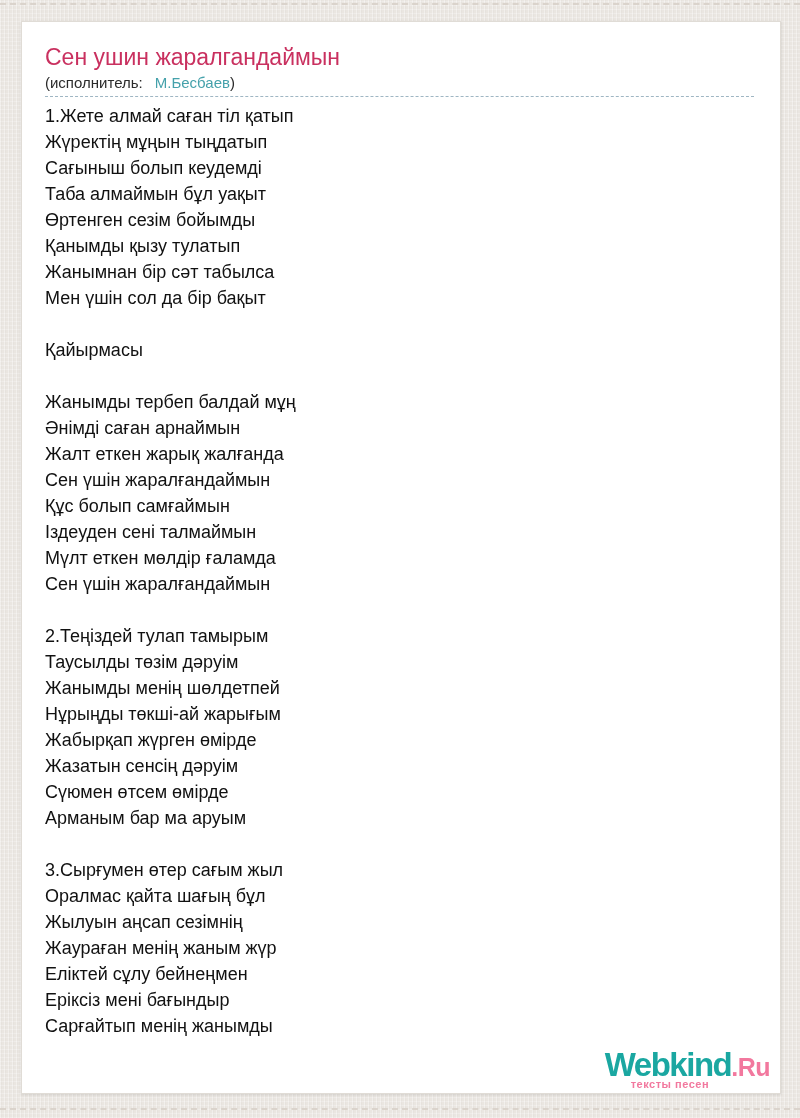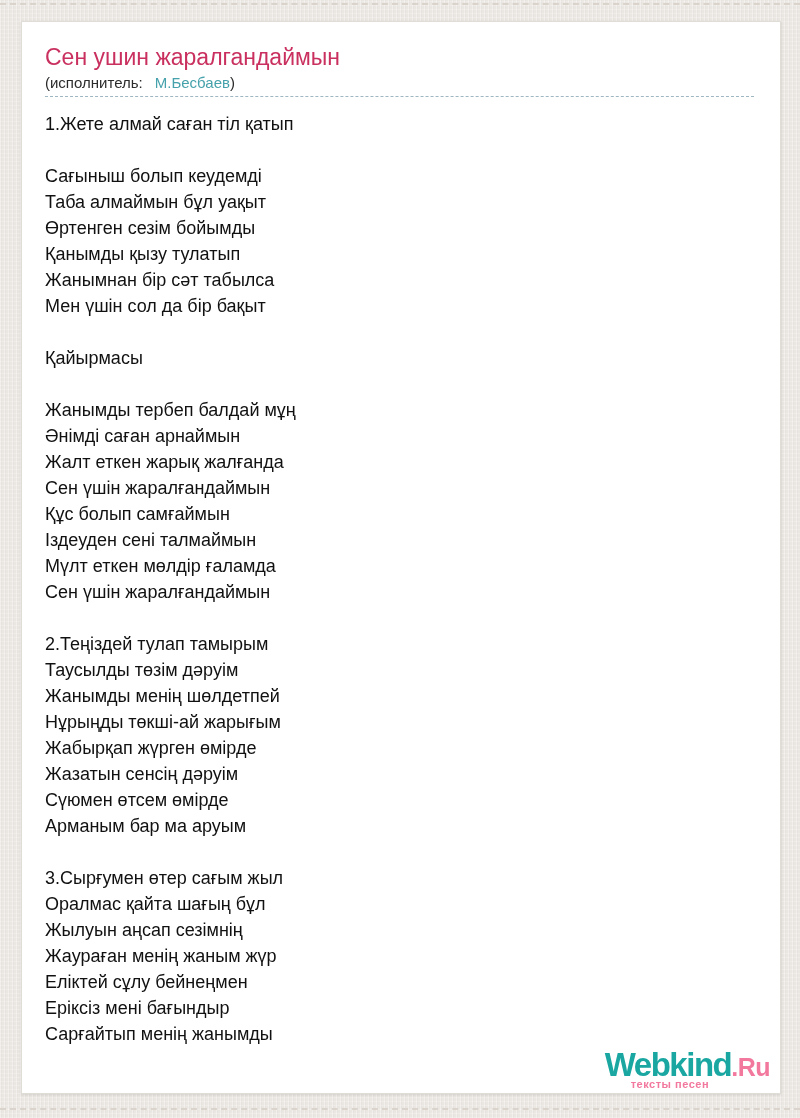--- a/index.html
+++ b/index.html
@@ -62,21 +62,21 @@
     cursor: pointer;
   }
 
   .divider {
     margin-top: 4px;
     height: 0;
     border-bottom: 1px dashed #9fb6c3;
   }
 
   .lyrics {
-    margin-top: 14px;
+    margin-top: 6px;
     font-size: 18px;
     line-height: 26px;
     color: #111111;
   }
   .lyric-block {
     margin: 0 0 26px 0;
   }
 
   .logo {
     position: absolute;
@@ -115,21 +115,21 @@
 <div class="card">
   <h1 class="title">Сен ушин жаралгандаймын</h1>
 
   <div class="artist">
     <span>(исполнитель:</span><a class="artist-link">М.Бесбаев</a><span>)</span>
   </div>
 
   <div class="divider"></div>
 
   <div class="lyrics">
-      <p class="lyric-block"><span>1.Жете алмай саған тіл қатып</span><br><br><span>Сағыныш болып кеудемді</span><br><span>Таба алмаймын бұл уақыт</span><br><span>Өртенген сезім бойымды</span><br><span>Қанымды қызу тулатып</span><br><span>Жанымнан бір сәт табылса</span><br><span>Мен үшін сол да бір бақыт</span></p>
+      <p class="lyric-block"><span>1.Жете алмай саған тіл қатып</span><br><span>Жүректің мұңын тыңдатып</span><br><span>Сағыныш болып кеудемді</span><br><span>Таба алмаймын бұл уақыт</span><br><span>Өртенген сезім бойымды</span><br><span>Қанымды қызу тулатып</span><br><span>Жанымнан бір сәт табылса</span><br><span>Мен үшін сол да бір бақыт</span></p>
       <p class="lyric-block"><span>Қайырмасы</span></p>
       <p class="lyric-block"><span>Жанымды тербеп балдай мұң</span><br><span>Әнімді саған арнаймын</span><br><span>Жалт еткен жарық жалғанда</span><br><span>Сен үшін жаралғандаймын</span><br><span>Құс болып самғаймын</span><br><span>Іздеуден сені талмаймын</span><br><span>Мүлт еткен мөлдір ғаламда</span><br><span>Сен үшін жаралғандаймын</span></p>
       <p class="lyric-block"><span>2.Теңіздей тулап тамырым</span><br><span>Таусылды төзім дәруім</span><br><span>Жанымды менің шөлдетпей</span><br><span>Нұрыңды төкші-ай жарығым</span><br><span>Жабырқап жүрген өмірде</span><br><span>Жазатын сенсің дәруім</span><br><span>Сүюмен өтсем өмірде</span><br><span>Арманым бар ма аруым</span></p>
       <p class="lyric-block"><span>3.Сырғумен өтер сағым жыл</span><br><span>Оралмас қайта шағың бұл</span><br><span>Жылуын аңсап сезімнің</span><br><span>Жаураған менің жаным жүр</span><br><span>Еліктей сұлу бейнеңмен</span><br><span>Еріксіз мені бағындыр</span><br><span>Сарғайтып менің жанымды</span><br></p>
     </div>
 
   <div class="logo">
     <span class="logo-main">Webkind</span><span class="logo-suffix">.Ru</span>
     <div class="logo-tagline">тексты песен</div>
   </div>

